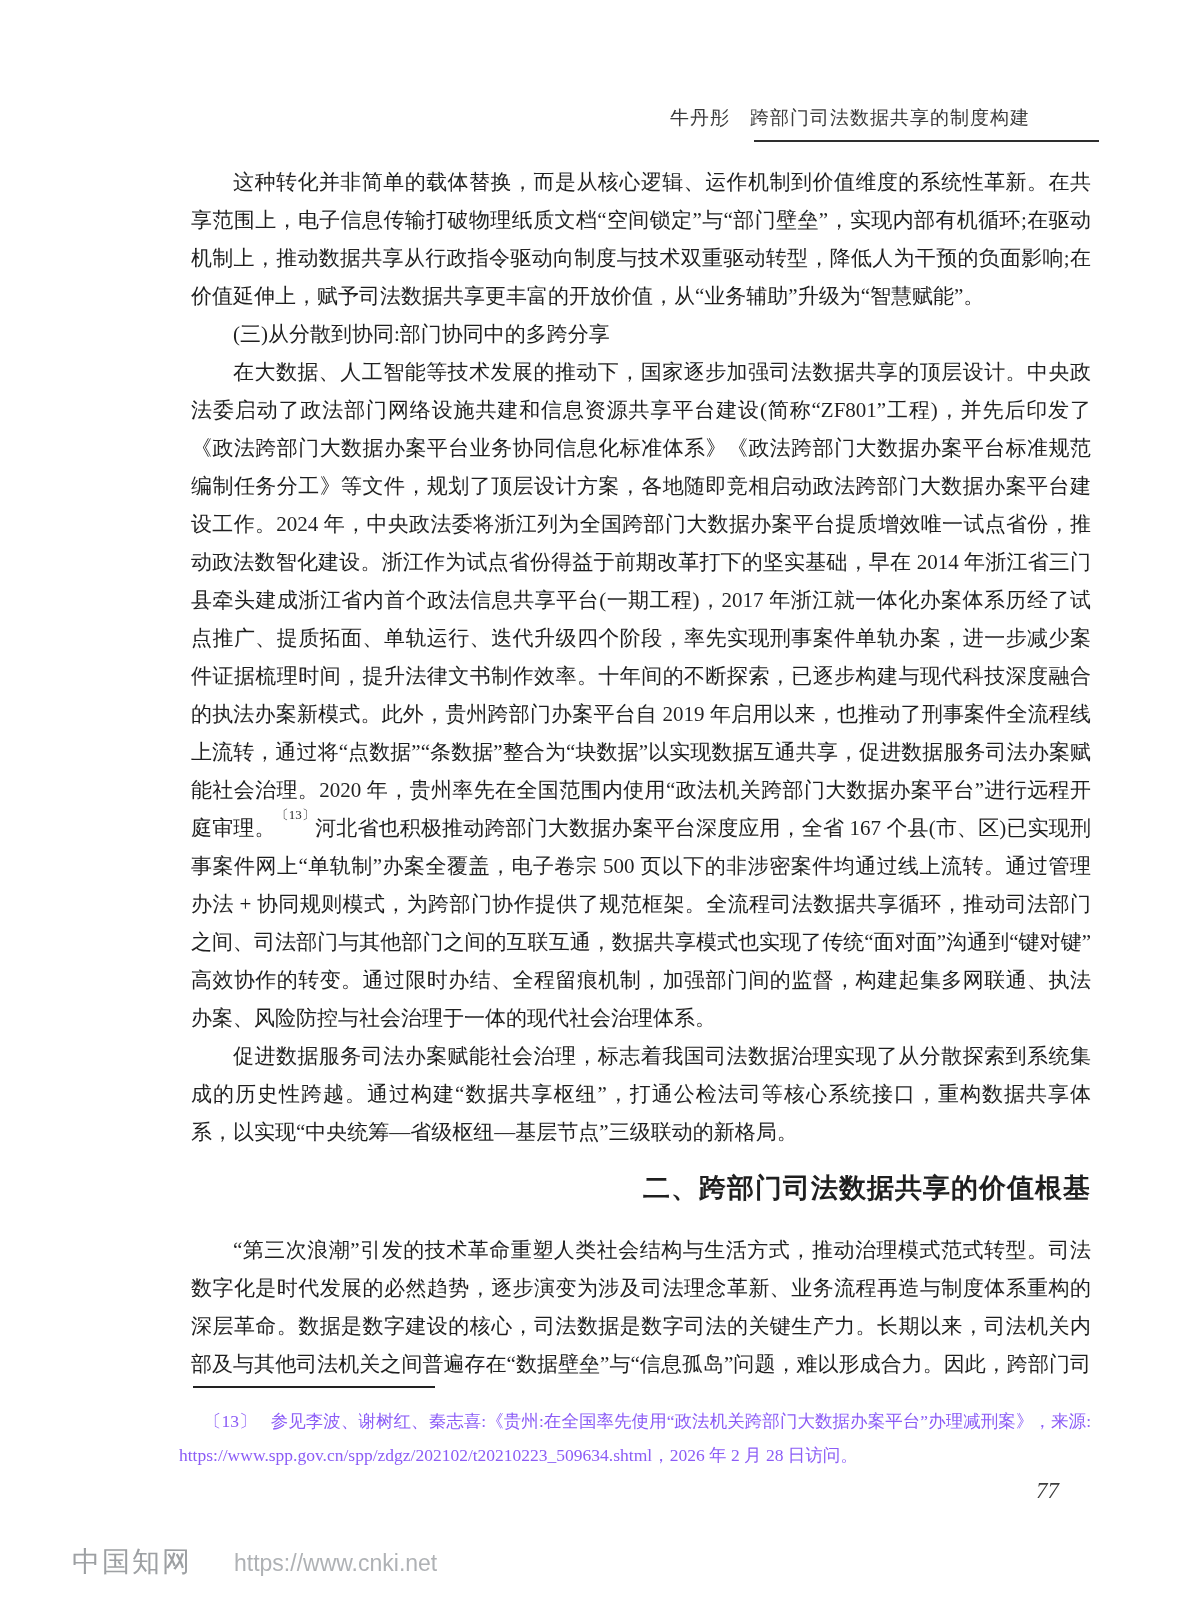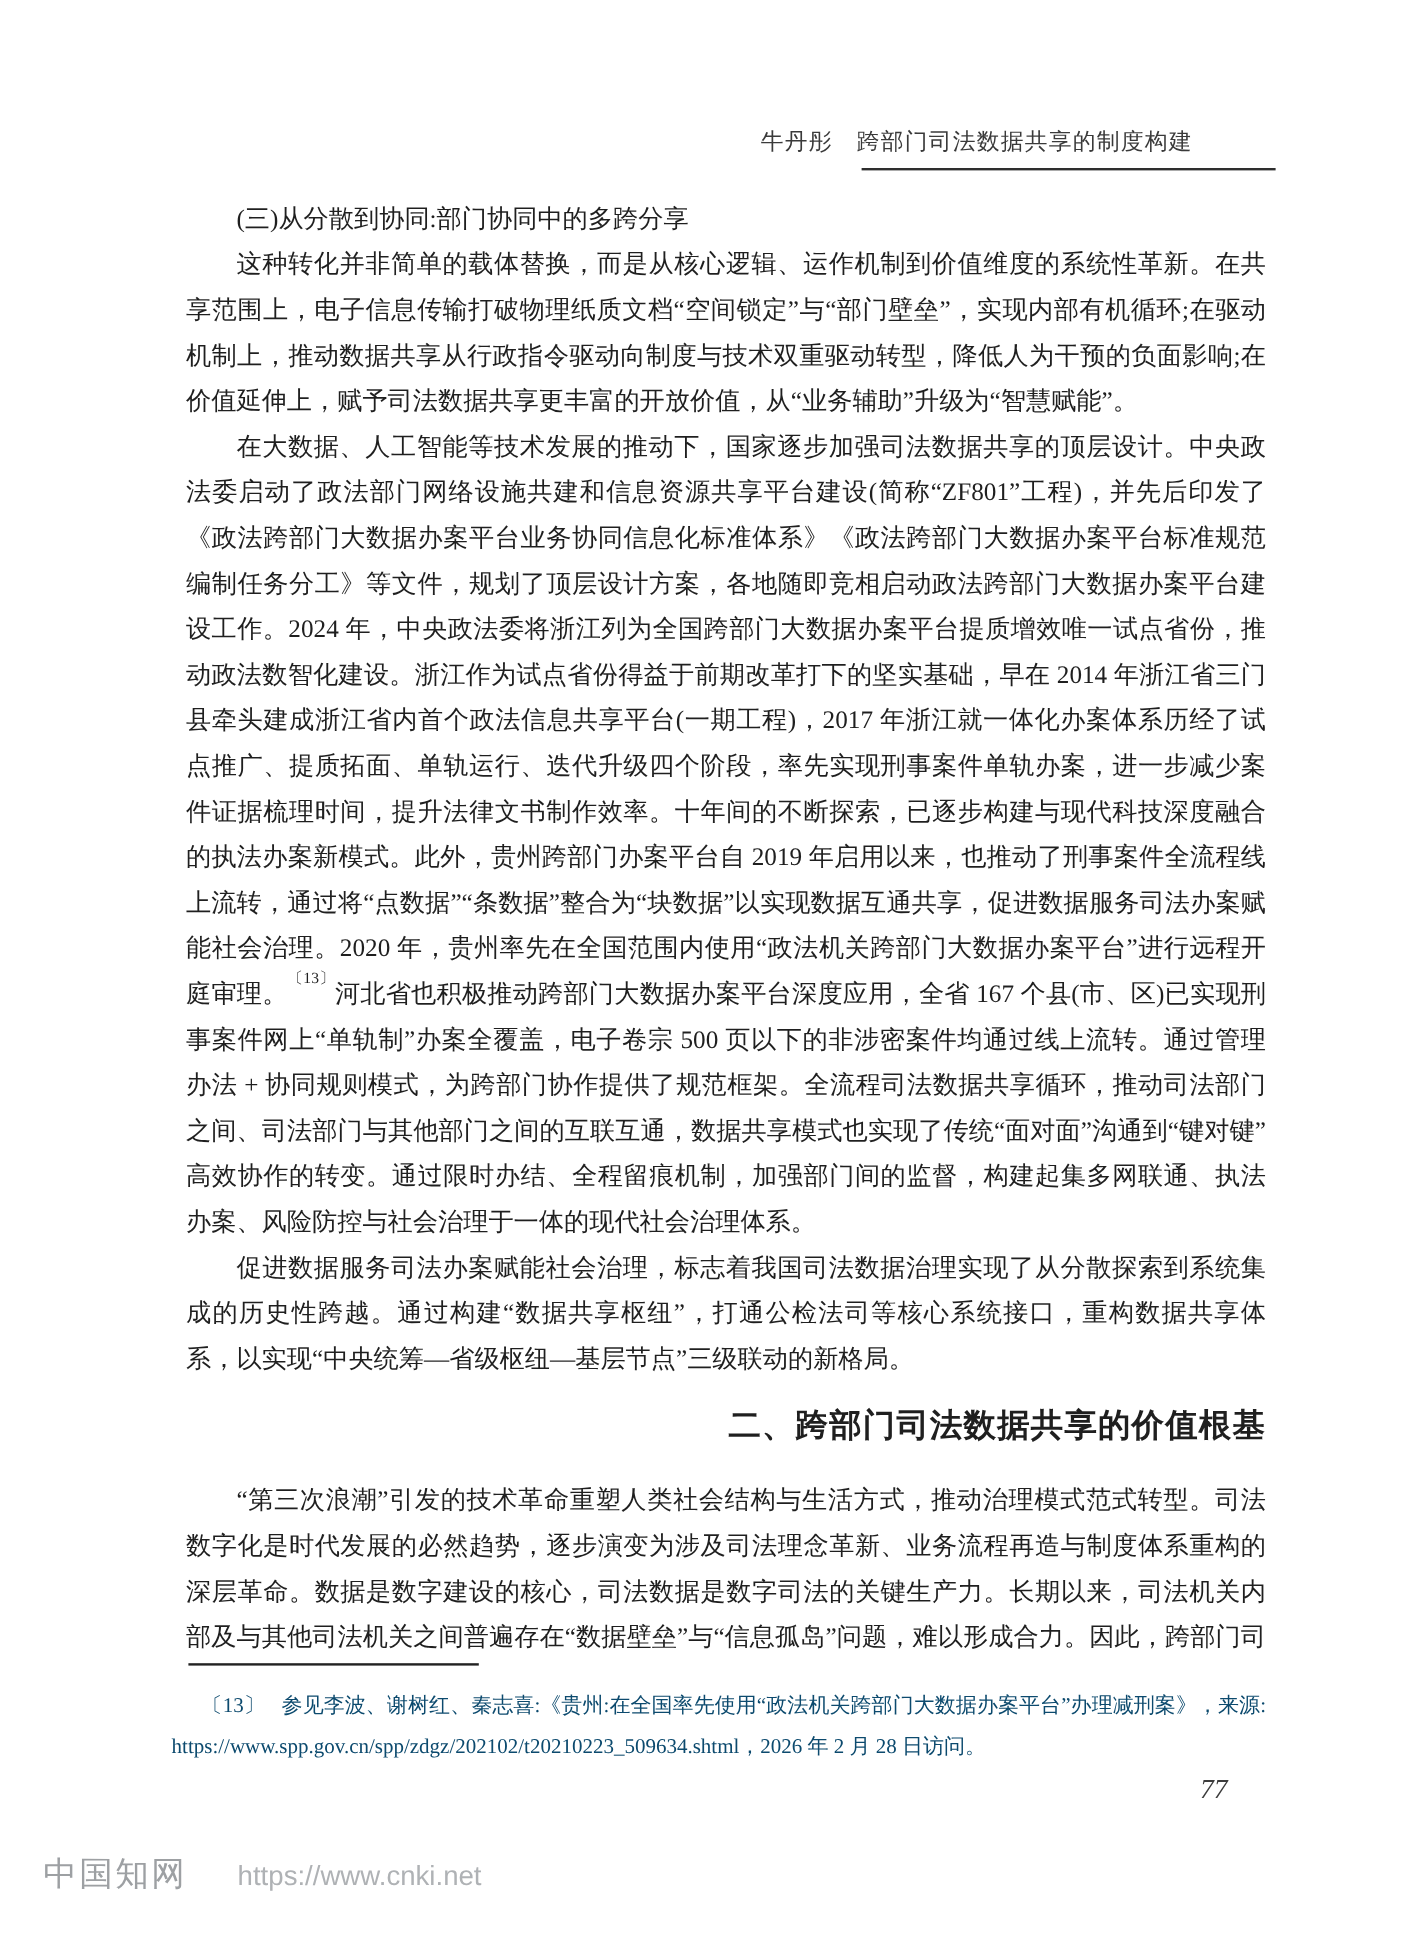--- a/index.html
+++ b/index.html
@@ -3,20 +3,21 @@
 <meta charset="utf-8">
 <style>
   html,body { margin:0; padding:0; background:#ffffff; }
   .page {
     position:relative;
     width:1121px; height:1614px;
     background:#ffffff;
     font-family:"Liberation Serif","DejaVu Serif",serif;
     color:#1f1f1f;
     overflow:hidden;
+    margin-left:36px;
   }
 
   
   .running-title {
     position:absolute; top:105px; right:127px;
     font-size:19px; color:#3a3a3a; letter-spacing:1px;
     white-space:nowrap;
   }
   .header-rule {
     position:absolute; top:140px; left:718px;
@@ -37,21 +38,21 @@
   }
   .sec-heading {
     font-size:27px; font-weight:bold; text-align:right;
     letter-spacing:1px; line-height:42px;
     margin:16px 0 22px 0; text-indent:0;
   }
 
   
   .footnote {
     position:absolute; left:143px; top:1386px; width:912px;
-    font-size:17.5px; line-height:34px; color:#0c4a6e;
+    font-size:17.5px; line-height:34px; color:#8b5cf6;
     text-align:justify;
   }
   .fn-rule { width:242px; height:2px; background:#222; margin:0 0 0 14px; }
   .fn-text { margin:16px 0 0 0; text-indent:25px; }
   .fn-marker { margin-right:14px; }
 
   
   .page-number {
     position:absolute; left:1000px; top:1478px;
     font-size:23px; font-style:italic; color:#3c3c3c;
@@ -68,23 +69,23 @@
 </style>
 </head>
 <body>
 
 <div class="page">
 
   <div class="running-title">牛丹彤　跨部门司法数据共享的制度构建</div>
   <div class="header-rule"></div>
 
   <div class="body-col">
+    <p class="para">这种转化并非简单的载体替换，而是从核心逻辑、运作机制到价值维度的系统性革新。在共享范围上，电子信息传输打破物理纸质文档“空间锁定”与“部门壁垒”，实现内部有机循环;在驱动机制上，推动数据共享从行政指令驱动向制度与技术双重驱动转型，降低人为干预的负面影响;在价值延伸上，赋予司法数据共享更丰富的开放价值，从“业务辅助”升级为“智慧赋能”。</p>
+
     <p class="para">(三)从分散到协同:部门协同中的多跨分享</p>
-
-    <p class="para">这种转化并非简单的载体替换，而是从核心逻辑、运作机制到价值维度的系统性革新。在共享范围上，电子信息传输打破物理纸质文档“空间锁定”与“部门壁垒”，实现内部有机循环;在驱动机制上，推动数据共享从行政指令驱动向制度与技术双重驱动转型，降低人为干预的负面影响;在价值延伸上，赋予司法数据共享更丰富的开放价值，从“业务辅助”升级为“智慧赋能”。</p>
 
     <p class="para"><span>在大数据、人工智能等技术发展的推动下，国家逐步加强司法数据共享的顶层设计。中央政法委启动了政法部门网络设施共建和信息资源共享平台建设(简称“ZF801”工程)，并先后印发了《政法跨部门大数据办案平台业务协同信息化标准体系》《政法跨部门大数据办案平台标准规范编制任务分工》等文件，规划了顶层设计方案，各地随即竞相启动政法跨部门大数据办案平台建设工作。2024 年，中央政法委将浙江列为全国跨部门大数据办案平台提质增效唯一试点省份，推动政法数智化建设。浙江作为试点省份得益于前期改革打下的坚实基础，早在 2014 年浙江省三门县牵头建成浙江省内首个政法信息共享平台(一期工程)，2017 年浙江就一体化办案体系历经了试点推广、提质拓面、单轨运行、迭代升级四个阶段，率先实现刑事案件单轨办案，进一步减少案件证据梳理时间，提升法律文书制作效率。十年间的不断探索，已逐步构建与现代科技深度融合的执法办案新模式。此外，贵州跨部门办案平台自 2019 年启用以来，也推动了刑事案件全流程线上流转，通过将“点数据”“条数据”整合为“块数据”以实现数据互通共享，促进数据服务司法办案赋能社会治理。2020 年，贵州率先在全国范围内使用“政法机关跨部门大数据办案平台”进行远程开庭审理。</span><sup class="fnref">〔13〕</sup><span>河北省也积极推动跨部门大数据办案平台深度应用，全省 167 个县(市、区)已实现刑事案件网上“单轨制”办案全覆盖，电子卷宗 500 页以下的非涉密案件均通过线上流转。通过管理办法 + 协同规则模式，为跨部门协作提供了规范框架。全流程司法数据共享循环，推动司法部门之间、司法部门与其他部门之间的互联互通，数据共享模式也实现了传统“面对面”沟通到“键对键”高效协作的转变。通过限时办结、全程留痕机制，加强部门间的监督，构建起集多网联通、执法办案、风险防控与社会治理于一体的现代社会治理体系。</span></p>
 
     <p class="para">促进数据服务司法办案赋能社会治理，标志着我国司法数据治理实现了从分散探索到系统集成的历史性跨越。通过构建“数据共享枢纽”，打通公检法司等核心系统接口，重构数据共享体系，以实现“中央统筹—省级枢纽—基层节点”三级联动的新格局。</p>
 
     <h2 class="sec-heading">二、跨部门司法数据共享的价值根基</h2>
 
     <p class="para">“第三次浪潮”引发的技术革命重塑人类社会结构与生活方式，推动治理模式范式转型。司法数字化是时代发展的必然趋势，逐步演变为涉及司法理念革新、业务流程再造与制度体系重构的深层革命。数据是数字建设的核心，司法数据是数字司法的关键生产力。长期以来，司法机关内部及与其他司法机关之间普遍存在“数据壁垒”与“信息孤岛”问题，难以形成合力。因此，跨部门司法数据共享不再是技术选项，而是关乎司法效能、公平正义及国家治理现代化的制度性必然。</p>
 
   </div>

